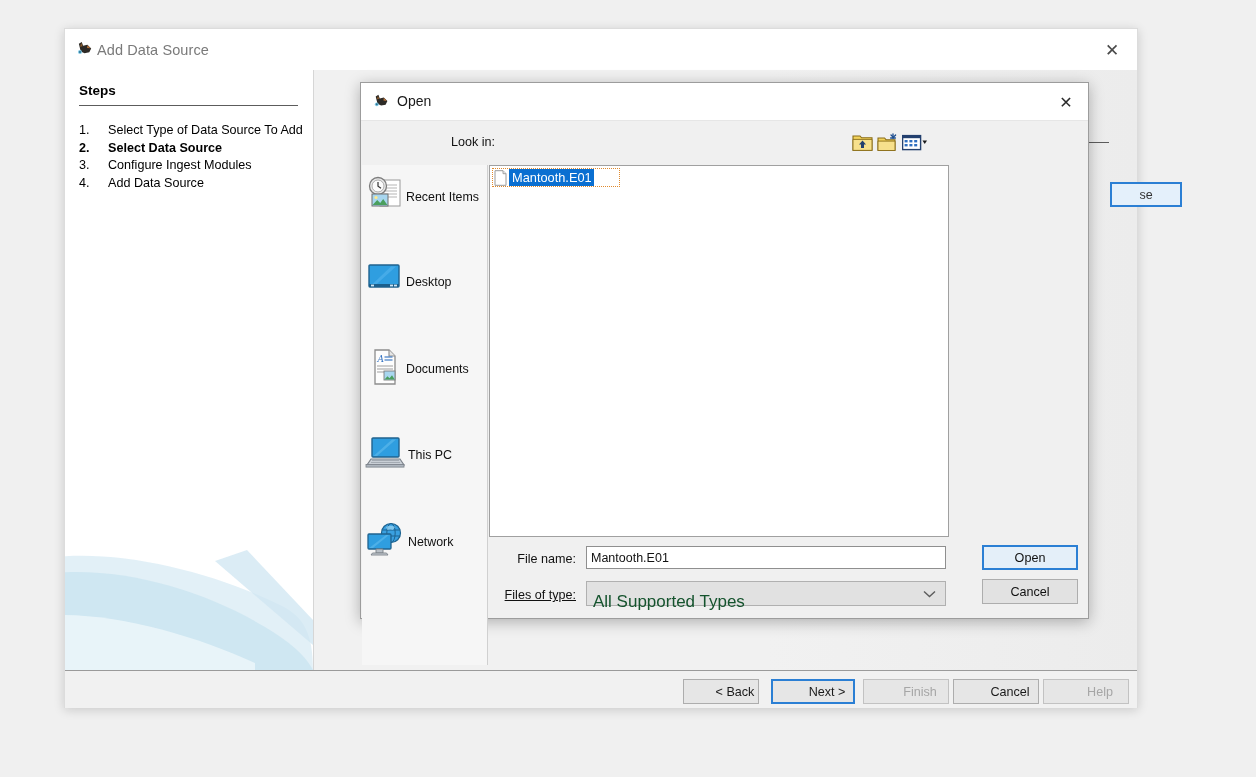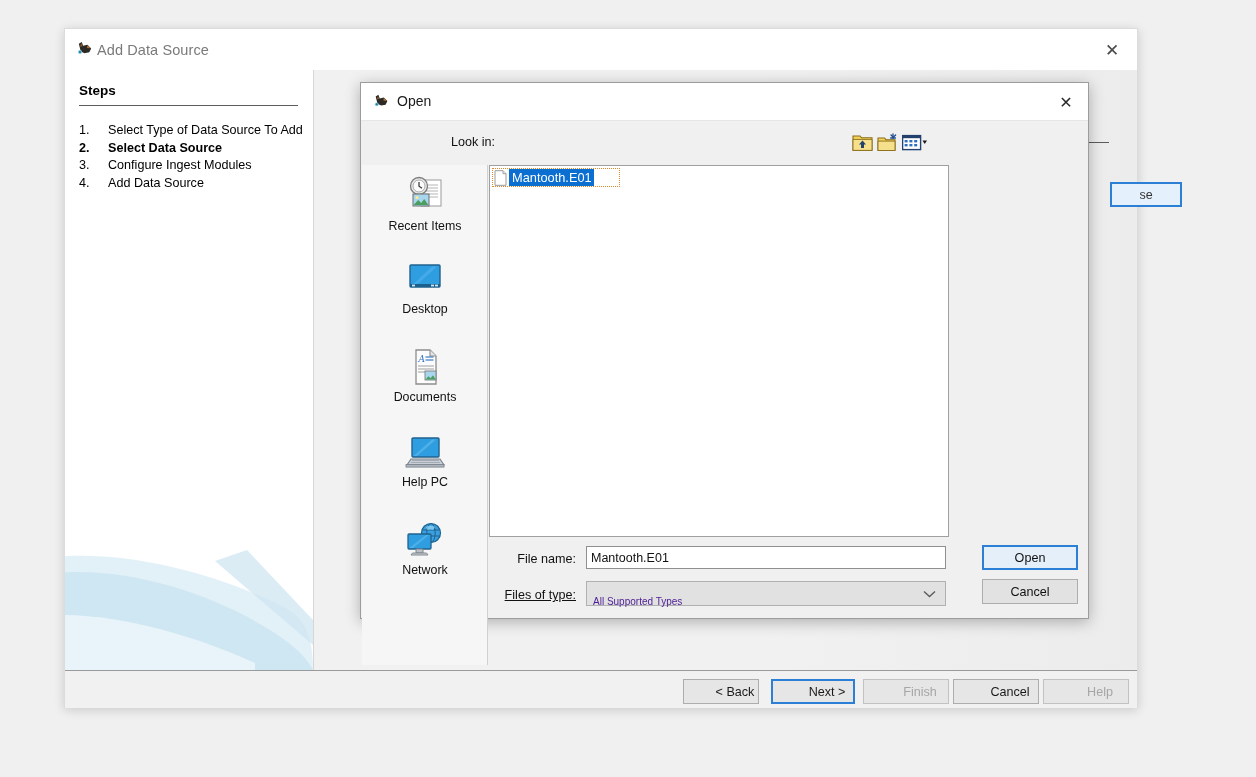--- a/index.html
+++ b/index.html
@@ -226,21 +226,21 @@
 
   
   #places-bar {
     position: absolute; left: 1px; top: 82px;
     width: 126px; height: 500px;
     background: #f6f6f6;
     border-right: 1px solid #d0d0d0;
   }
   .place-item {
     position: absolute; left: 0; width: 126px;
-    display: flex; flex-direction: column; align-items: center;
+    display: flex; align-items: center;
     cursor: pointer;
   }
   .place-label {
     font-size: 12.4px; color: #111; margin-top: 4px;
   }
 
   .dlg-label {
     position: absolute; font-size: 12.6px; color: #111;
     text-align: right;
   }
@@ -250,21 +250,21 @@
     background: #ffffff; border: 1px solid #8f8f8f;
     font-size: 12.5px; color: #111;
     padding: 2px 4px; line-height: 18px;
   }
   #filetype-combo {
     position: absolute; left: 225px; top: 498px;
     width: 360px; height: 25px;
     background: #e1e1e1; border: 1px solid #b0b0b0;
     display: flex; align-items: center;
   }
-  #filetype-value { font-size: 10px; color: #4c1d95; margin-left: 6px; margin-top: 16px; }
+  #filetype-value { font-size: 17px; color: #14532d; margin-left: 6px; margin-top: 16px; }
 
   .dlg-btn {
     position: absolute; left: 621px;
     width: 96px; height: 25px;
     font-size: 12.6px; color: #111;
     display: flex; align-items: center; justify-content: center;
     background: #e2e2e2; border: 1px solid #adadad;
   }
   #open-button {
     top: 462px;
@@ -467,21 +467,21 @@
       <svg width="46" height="36" viewBox="0 0 46 36">
         <rect x="10" y="3" width="27" height="19" rx="1" fill="#2f9ee0" stroke="#20638f" stroke-width="1.4"></rect>
         <path d="M11.5 21 L30 4.5 L34 4.5 L15 21 Z" fill="#6cc2f0" opacity="0.5"></path>
         <path d="M5 30 h37 l-4 -6 h-29 z" fill="#c9cfd6" stroke="#7a8189" stroke-width="1.1"></path>
         <g stroke="#9aa2aa" stroke-width="0.8">
             <path d="M10 25.5 h27"></path>
             <path d="M9 27.5 h29"></path>
           </g>
         <rect x="4" y="29.5" width="38" height="2.6" fill="#aeb6be" stroke="#7a8189" stroke-width="0.8"></rect>
       </svg>
-      <span class="place-label">Help PC</span>
+      <span class="place-label">This PC</span>
     </div>
 
     <div class="place-item" style="top:356px;">
       <svg width="46" height="38" viewBox="0 0 46 38">
         <circle cx="29" cy="12" r="9.5" fill="#3aa0e0" stroke="#1d6390" stroke-width="1.2"></circle>
         <g fill="none" stroke="#1d6390" stroke-width="1">
             <ellipse cx="29" cy="12" rx="4.2" ry="9.5"></ellipse>
             <path d="M19.8 9 h18.4"></path>
             <path d="M19.8 15 h18.4"></path>
           </g>

